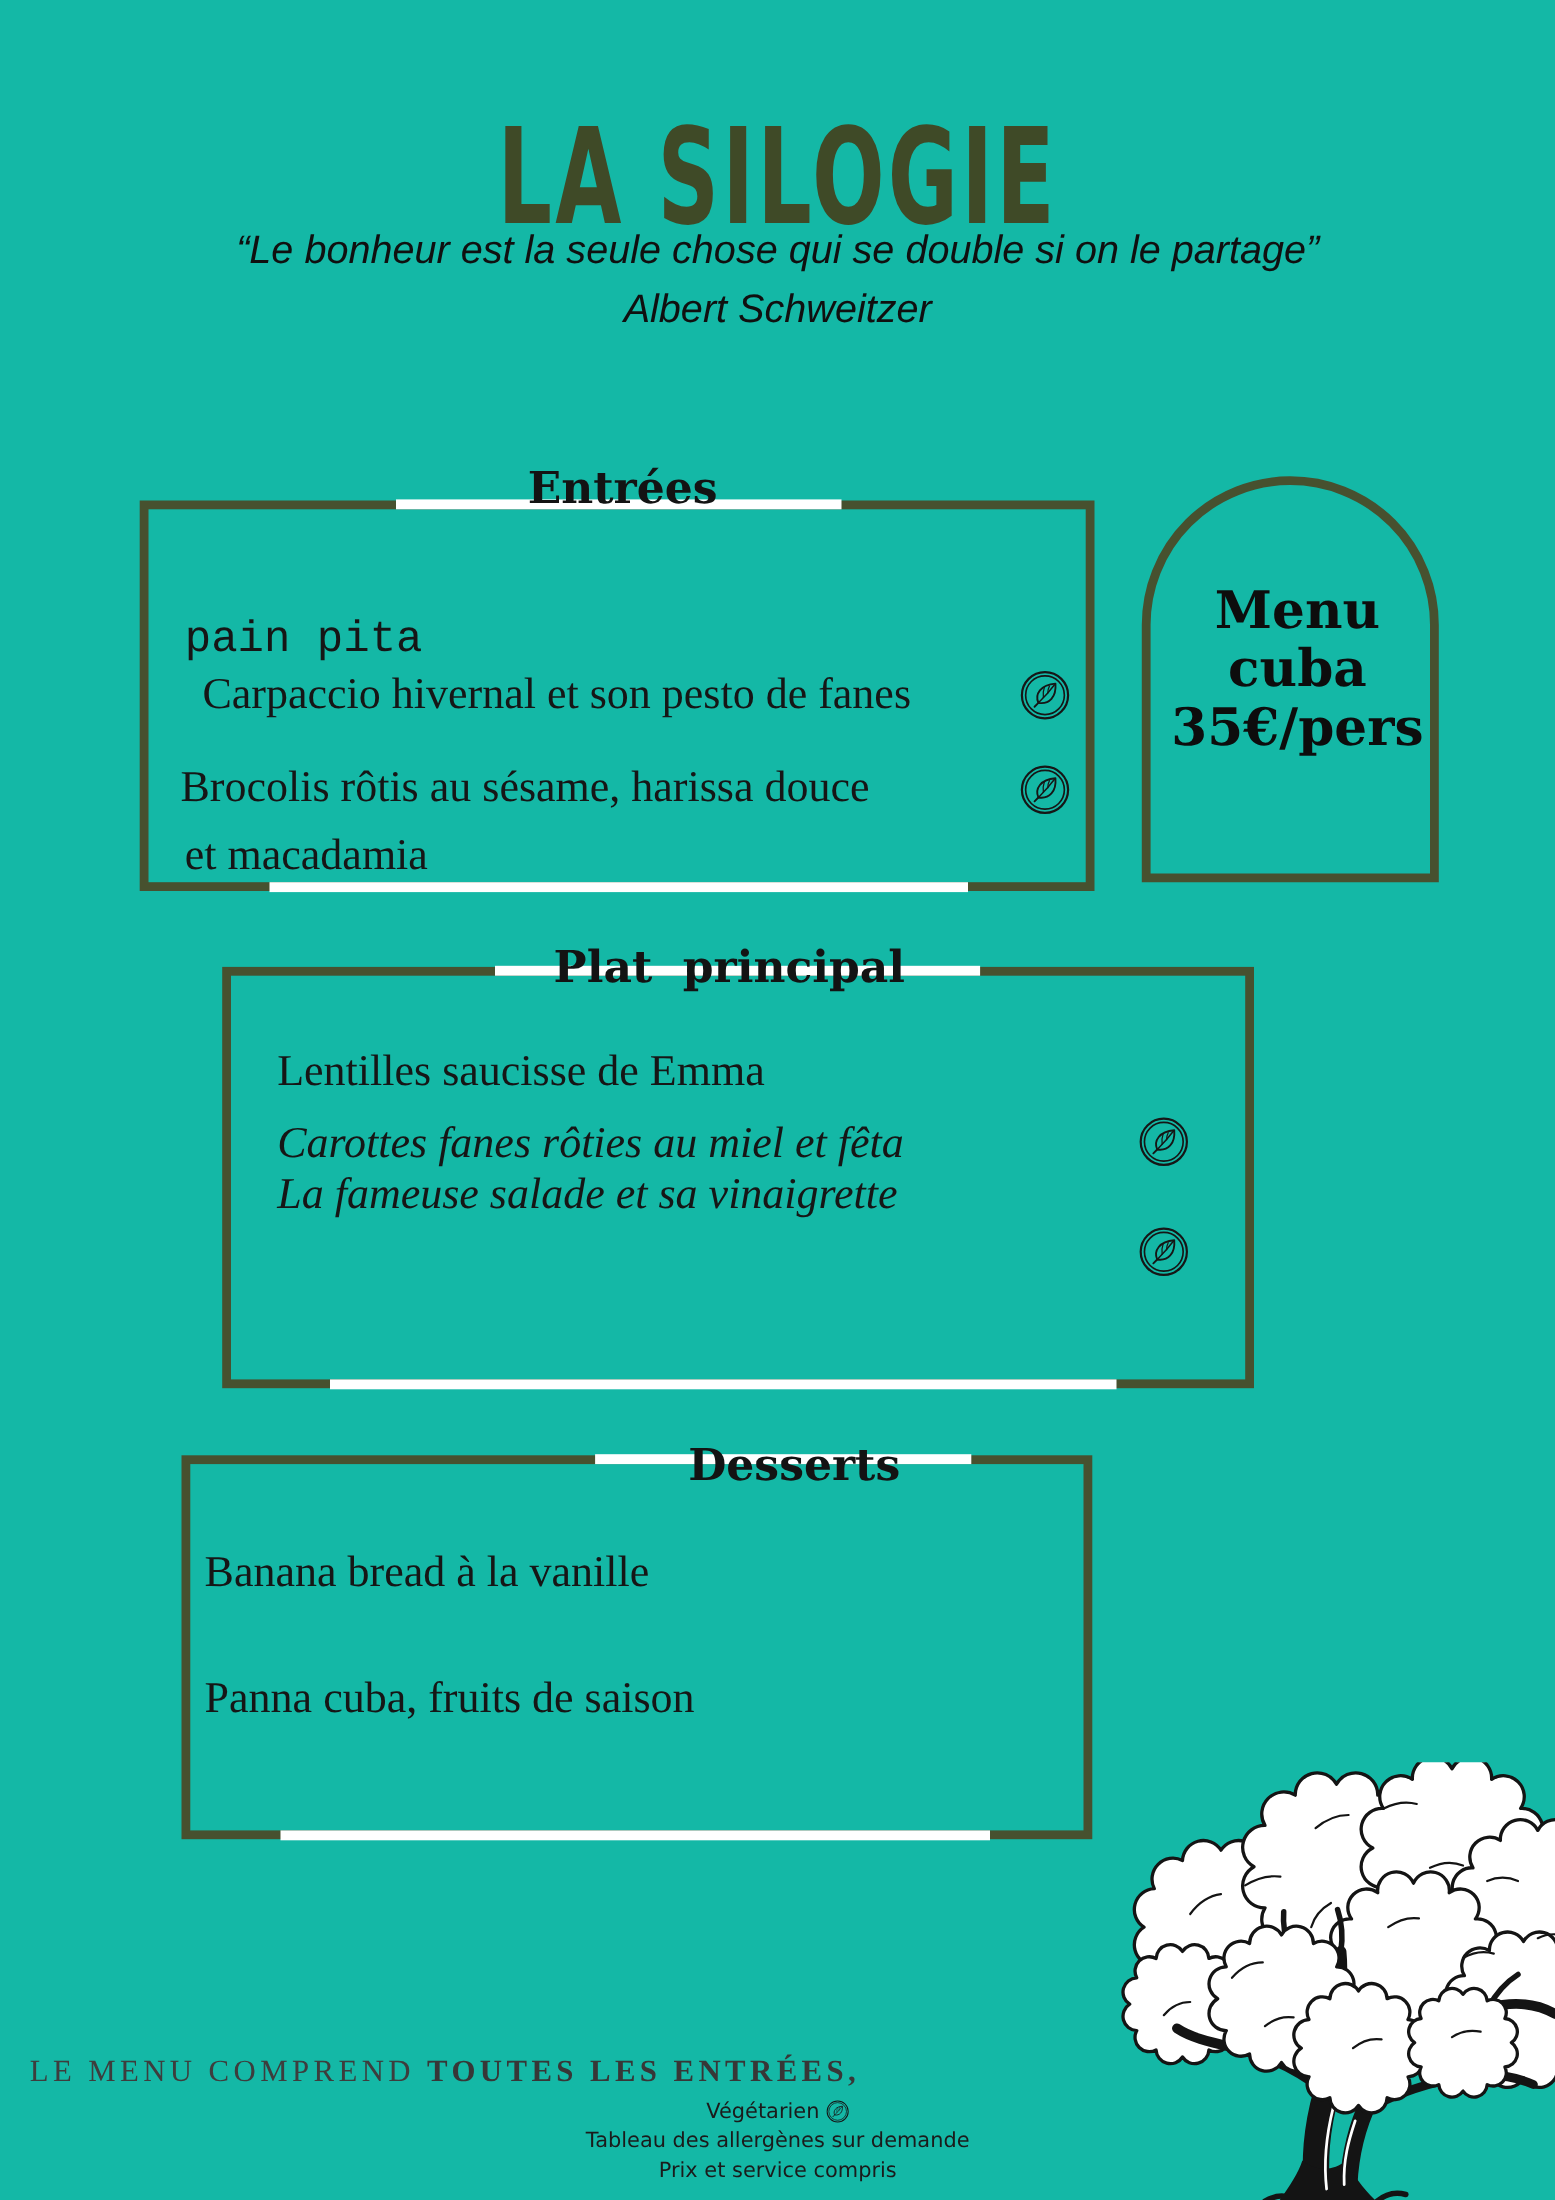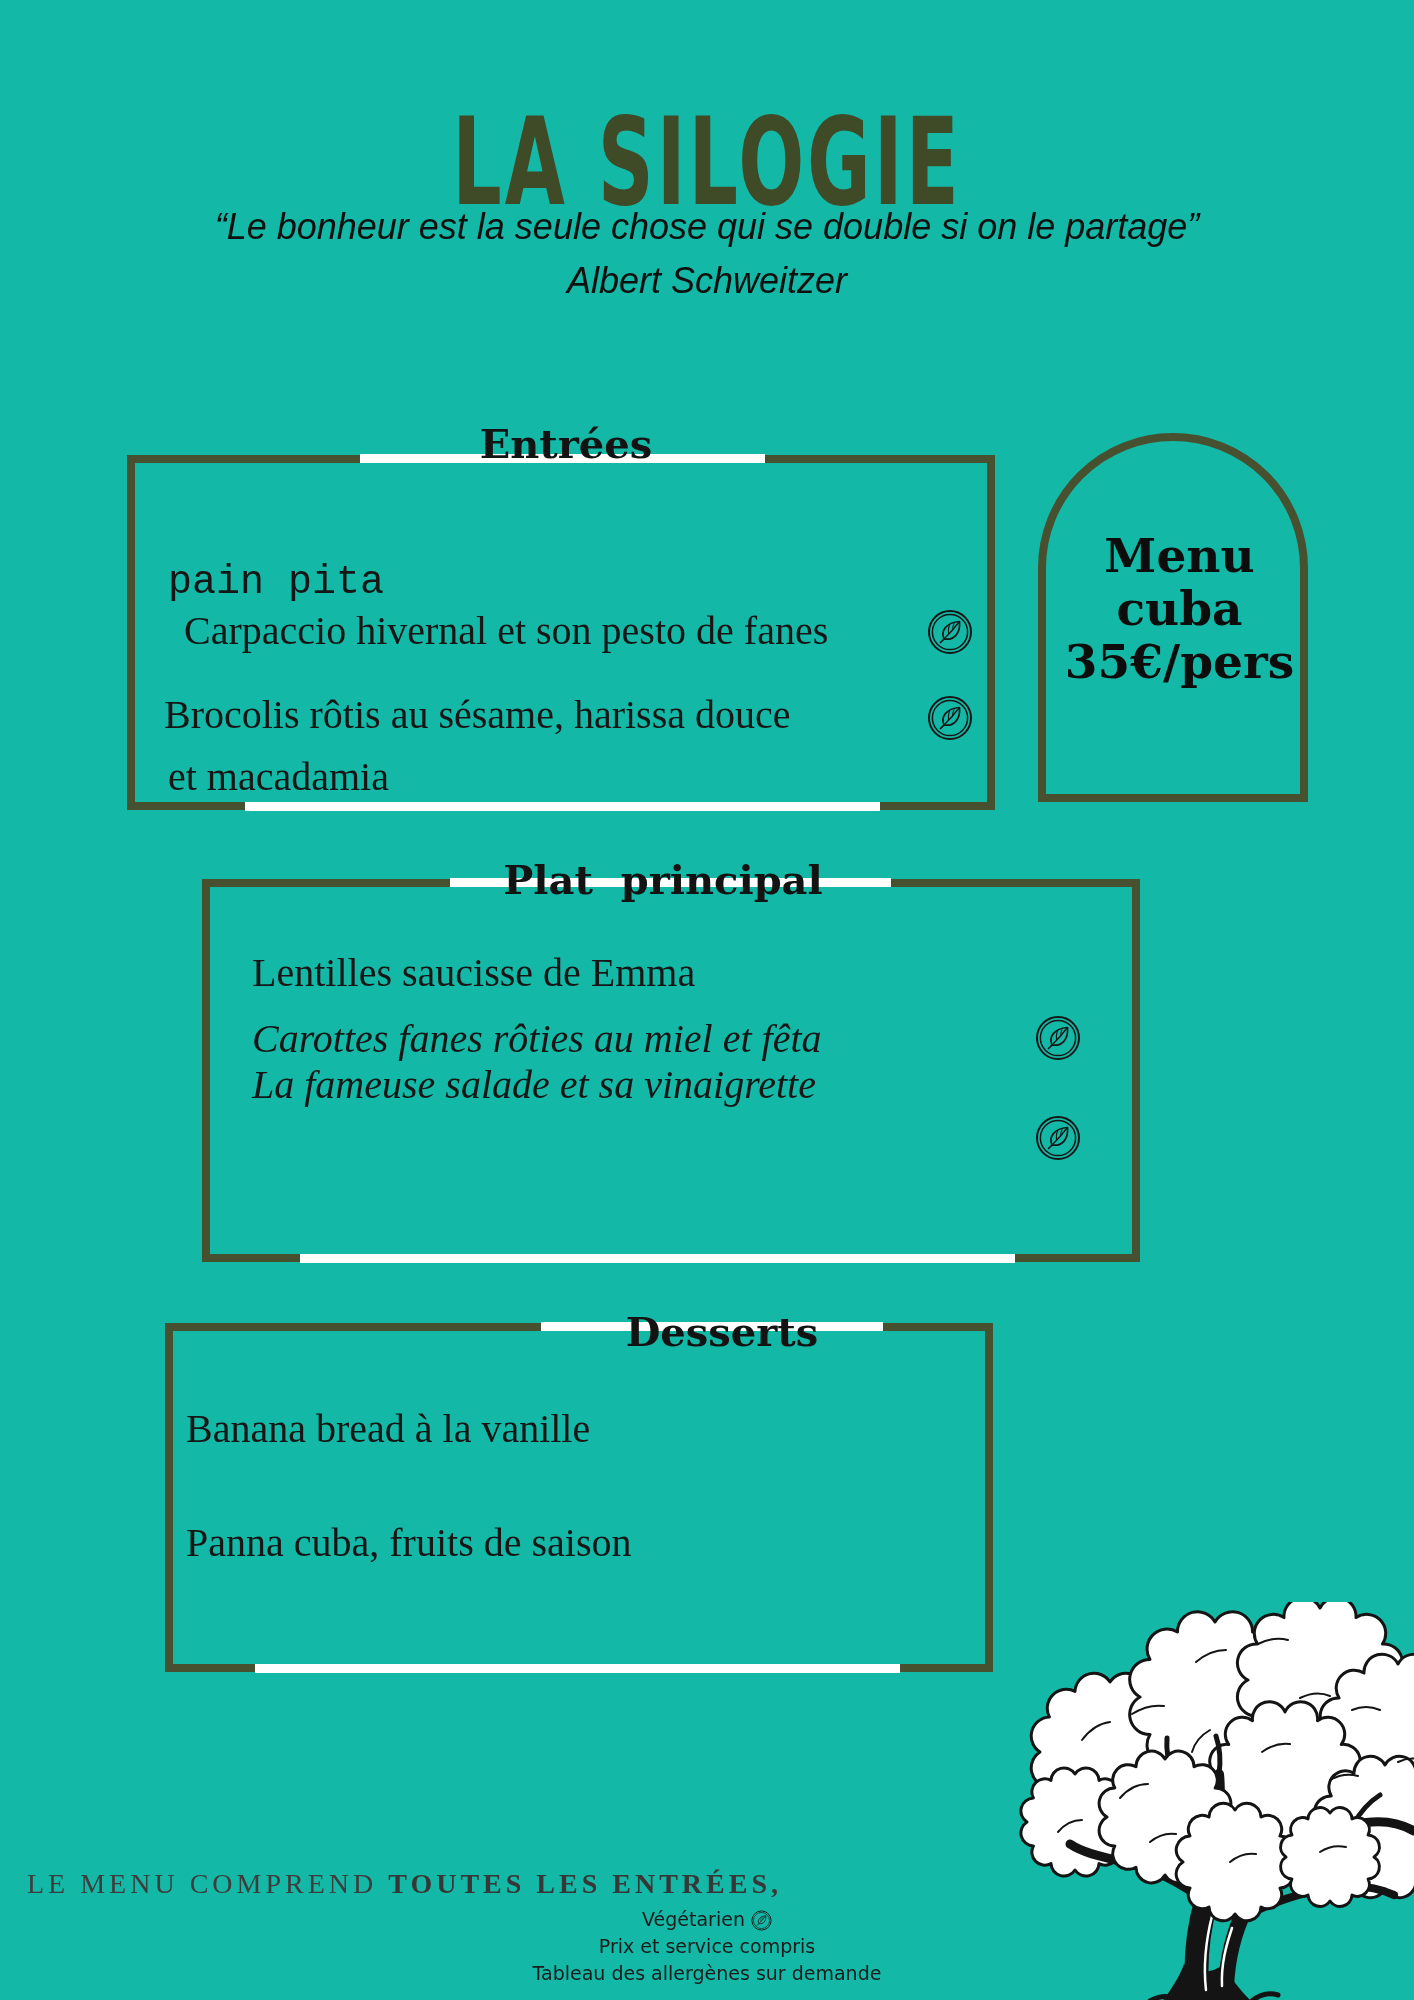--- a/index.html
+++ b/index.html
@@ -123,22 +123,22 @@
     
     
   </div>
 
   <div class="legend">
     <div>
       <span>Végétarien</span><svg class="mini-leaf" width="21" height="21" viewBox="0 0 46 46">
           <use href="#leafbadge"></use>
         </svg>
     </div>
+    <div>Tableau des allergènes sur demande</div>
     <div>Prix et service compris</div>
-    <div>Tableau des allergènes sur demande</div>
   </div>
 
   <svg class="tree" width="430" height="398" viewBox="0 0 430 398">
     <g fill="#ffffff" stroke="#141414" stroke-width="3" stroke-linejoin="round">
       <path d="M180 150A19 19 0 0 1 170.6 185A19 19 0 0 1 145 210.6A19 19 0 0 1 110 220A19 19 0 0 1 75 210.6A19 19 0 0 1 49.4 185A19 19 0 0 1 40 150A19 19 0 0 1 49.4 115A19 19 0 0 1 75 89.4A19 19 0 0 1 110 80A19 19 0 0 1 145 89.4A19 19 0 0 1 170.6 115A19 19 0 0 1 180 150Z"></path>
       <path d="M290 95A20 20 0 0 1 280 132.5A20 20 0 0 1 252.5 160A20 20 0 0 1 215 170A20 20 0 0 1 177.5 160A20 20 0 0 1 150 132.5A20 20 0 0 1 140 95A20 20 0 0 1 150 57.5A20 20 0 0 1 177.5 30A20 20 0 0 1 215 20A20 20 0 0 1 252.5 30A20 20 0 0 1 280 57.5A20 20 0 0 1 290 95Z"></path>
       <path d="M392 78A19 19 0 0 1 382.4 114A19 19 0 0 1 356 140.4A19 19 0 0 1 320 150A19 19 0 0 1 284 140.4A19 19 0 0 1 257.6 114A19 19 0 0 1 248 78A19 19 0 0 1 257.6 42A19 19 0 0 1 284 15.6A19 19 0 0 1 320 6A19 19 0 0 1 356 15.6A19 19 0 0 1 382.4 42A19 19 0 0 1 392 78Z"></path>
       <path d="M466 130A18 18 0 0 1 456.9 164A18 18 0 0 1 432 188.9A18 18 0 0 1 398 198A18 18 0 0 1 364 188.9A18 18 0 0 1 339.1 164A18 18 0 0 1 330 130A18 18 0 0 1 339.1 96A18 18 0 0 1 364 71.1A18 18 0 0 1 398 62A18 18 0 0 1 432 71.1A18 18 0 0 1 456.9 96A18 18 0 0 1 466 130Z"></path>
       <path d="M350 175A17 17 0 0 1 341.3 207.5A17 17 0 0 1 317.5 231.3A17 17 0 0 1 285 240A17 17 0 0 1 252.5 231.3A17 17 0 0 1 228.7 207.5A17 17 0 0 1 220 175A17 17 0 0 1 228.7 142.5A17 17 0 0 1 252.5 118.7A17 17 0 0 1 285 110A17 17 0 0 1 317.5 118.7A17 17 0 0 1 341.3 142.5A17 17 0 0 1 350 175Z"></path>
       <path d="M447 225A16.5 16.5 0 0 1 438.7 256A16.5 16.5 0 0 1 416 278.7A16.5 16.5 0 0 1 385 287A16.5 16.5 0 0 1 354 278.7A16.5 16.5 0 0 1 331.3 256A16.5 16.5 0 0 1 323 225A16.5 16.5 0 0 1 331.3 194A16.5 16.5 0 0 1 354 171.3A16.5 16.5 0 0 1 385 163A16.5 16.5 0 0 1 416 171.3A16.5 16.5 0 0 1 438.7 194A16.5 16.5 0 0 1 447 225Z"></path>

